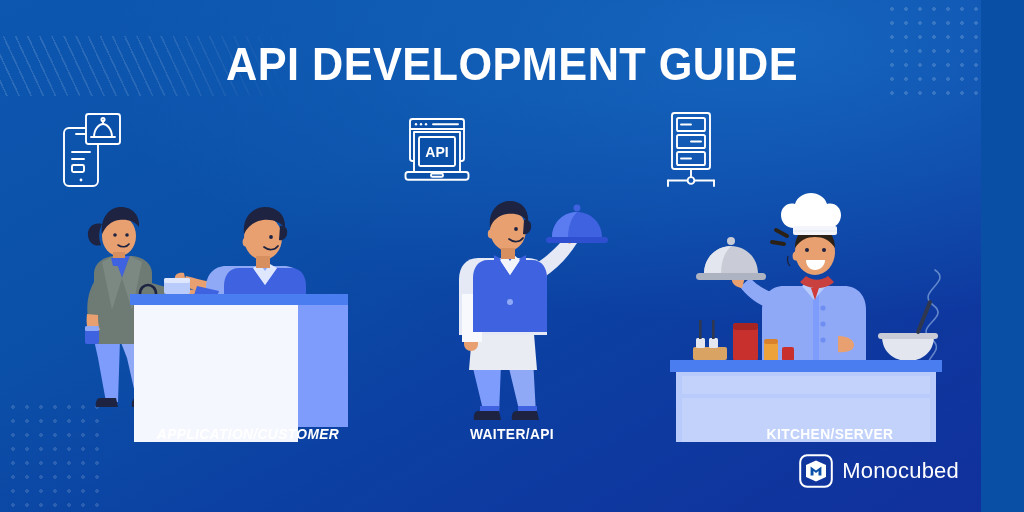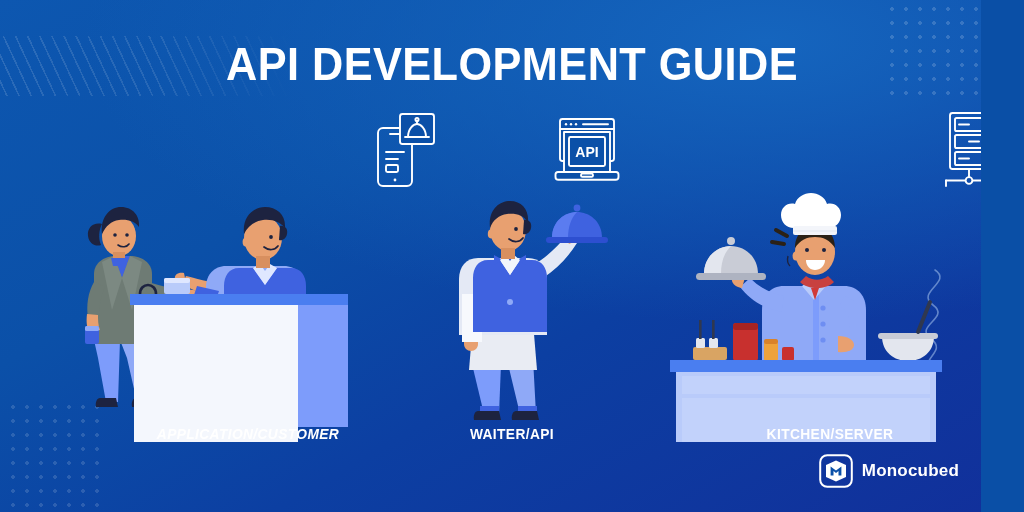--- a/index.html
+++ b/index.html
@@ -41,32 +41,32 @@
     transform:scaleX(.94);transform-origin:50% 50%;
     white-space:nowrap;
   }
 
   
   .col{position:absolute;top:108px;height:360px;}
   #col-0{left:58px;width:380px;font-style:italic;}
   #col-1{left:400px;width:224px;}
   #col-2{left:660px;width:340px;}
 
-  .icon-wrap{position:absolute;top:0;width:100%;height:86px;display:flex;align-items:center;justify-content:flex-end;}
+  .icon-wrap{position:absolute;top:0;width:100%;height:86px;display:flex;align-items:center;justify-content:flex-start;}
   .scene{position:absolute;top:82px;left:0;width:100%;height:252px;}
   .caption{
     position:absolute;top:318px;left:0;width:100%;text-align:center;
     color:#ffffff;font-size:14.5px;font-weight:700;letter-spacing:.4px;
     font-family:"Liberation Sans Narrow","Liberation Sans",sans-serif;
     transform:scaleX(.95);transform-origin:50% 50%;white-space:nowrap;
   }
 
   
   #logo{position:absolute;right:22px;bottom:24px;display:flex;align-items:center;gap:9px;}
-  #logo-text{color:#ffffff;font-size:17px;font-weight:700;letter-spacing:.2px;}
+  #logo-text{color:#ffffff;font-size:22px;font-weight:400;letter-spacing:.2px;}
 </style>
 </head>
 <body>
 
 <div id="stage">
 
   <div class="deco" id="hatch"></div>
   <div class="deco dots" id="dots-tr"></div>
   <div class="deco dots" id="dots-bl"></div>
   <svg class="deco" id="squiggle" viewBox="0 0 60 108">

